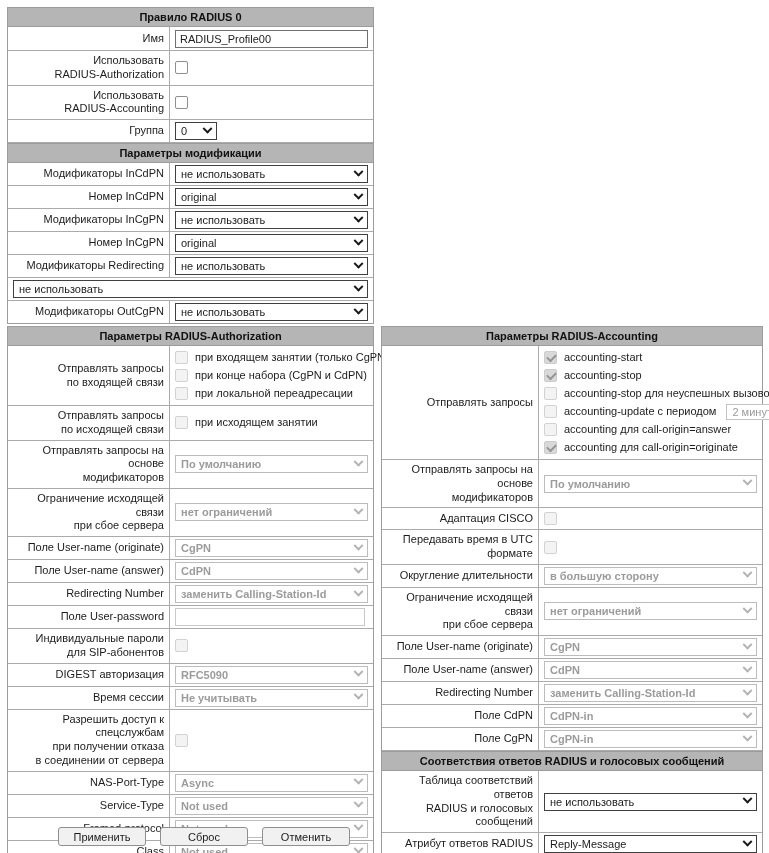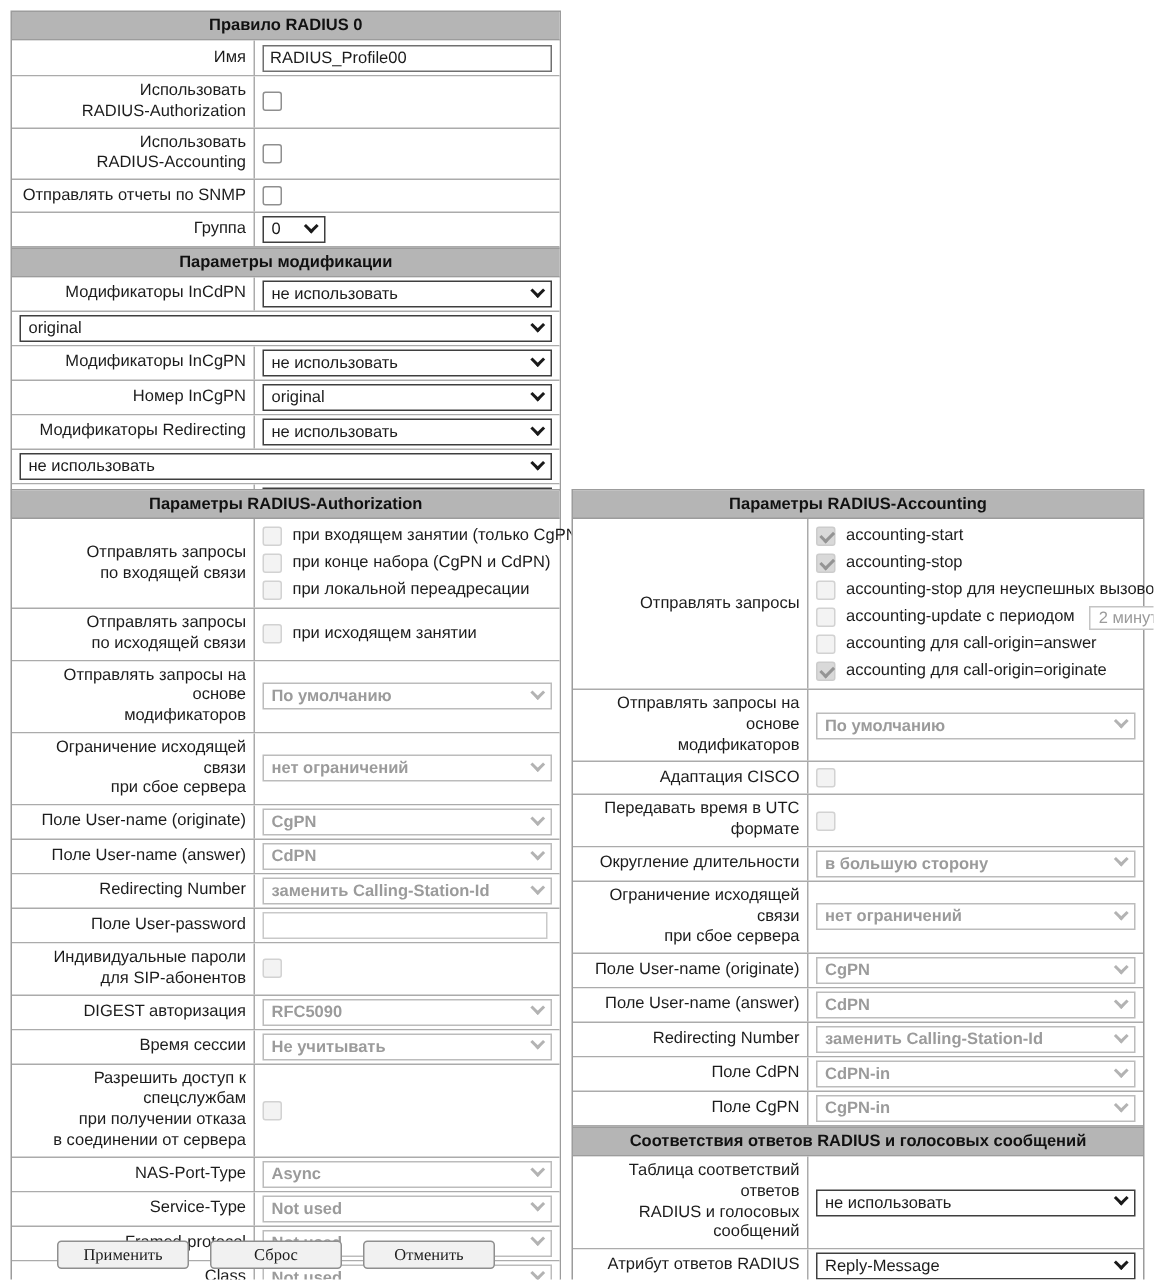--- a/index.html
+++ b/index.html
@@ -44,21 +44,21 @@
   .cbline { display: flex; align-items: center; gap: 7px; line-height: 17px; }
   .cbline .cbtext { white-space: nowrap; }
 
   
   .mh22 { min-height: 22px; } .mh24 { min-height: 24px; } .mh28 { min-height: 28px; }
   .mh30 { min-height: 30px; } .mh32 { min-height: 32px; } .mh36 { min-height: 34px; }
   .mh42 { min-height: 44px; } .mh50 { min-height: 56px; } .mh104 { min-height: 108px; }
   .mh20 { min-height: 21px; }
 
   
-  .btn-row { position: absolute; left: 38px; top: 827px; display: flex; gap: 14px; font-family: Liberation Serif, serif; }
+  .btn-row { position: absolute; left: 58px; top: 827px; display: flex; gap: 14px; }
   .btn { width: 88px; height: 19px; background: #f1f1f1; border: 1px solid #8f8f8f; border-radius: 3px; font-family: inherit; font-size: 11px; color: #1c1c1c; cursor: pointer; }
 </style>
 </head>
 <body>
 
 <div class="tbl t-top">
   <div class="hdr">Правило RADIUS 0</div>
 
   <div class="row mh24">
     <div class="lbl">
@@ -82,28 +82,20 @@
   <div class="row mh36">
     <div class="lbl">
         <span>Использовать
 RADIUS-Accounting</span>
       </div>
     <div class="fld">
         <span class="cb"></span>
       </div>
   </div>
 
-  <div class="row mh22">
-    <div class="lbl">
-        <span>Отправлять отчеты по SNMP</span>
-      </div>
-    <div class="fld">
-        <span class="cb"></span>
-      </div>
-  </div>
 
   <div class="row mh22">
     <div class="lbl">
         <span>Группа</span>
       </div>
     <div class="fld">
       <div class="sel sm">
         <span class="tx">0</span>
           <span class="chev"></span>
       </div>
@@ -117,20 +109,23 @@
         <span>Модификаторы InCdPN</span>
       </div>
     <div class="fld">
         <div class="sel">
           <span class="tx">не использовать</span>
           <span class="chev"></span>
         </div>
       </div>
   </div>
   <div class="row mh20">
+    <div class="lbl">
+        <span>Номер InCdPN</span>
+      </div>
     <div class="fld">
         <div class="sel">
           <span class="tx">original</span>
           <span class="chev"></span>
         </div>
       </div>
   </div>
   <div class="row mh20">
     <div class="lbl">
         <span>Модификаторы InCgPN</span>

